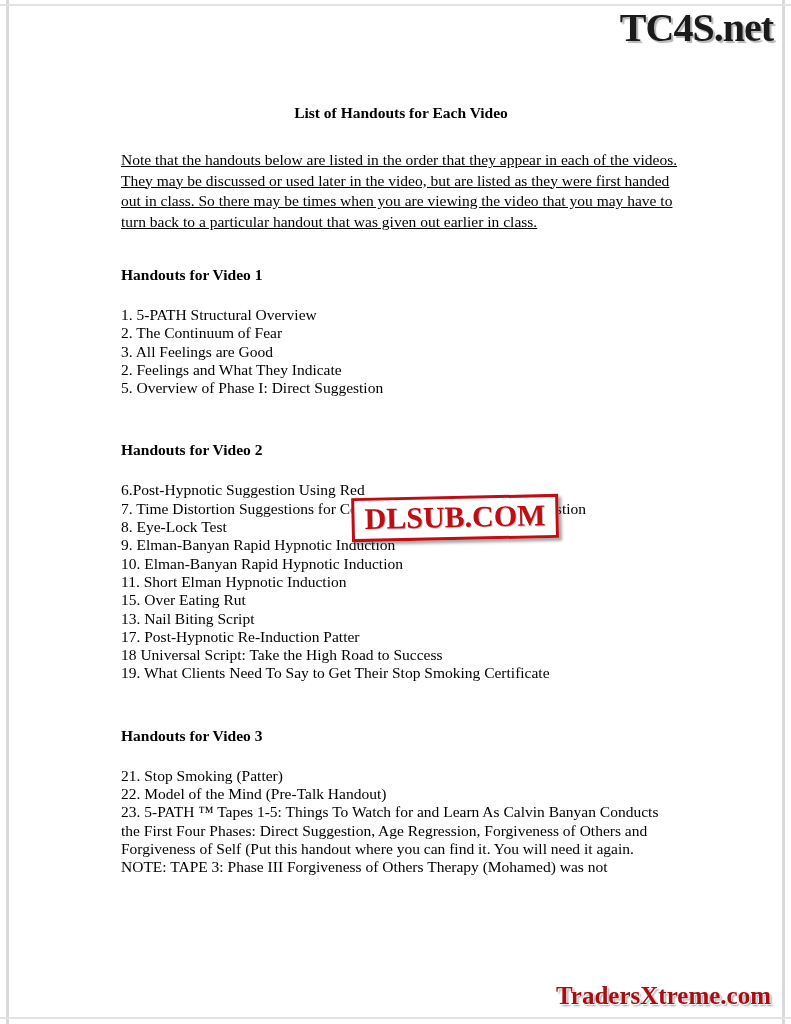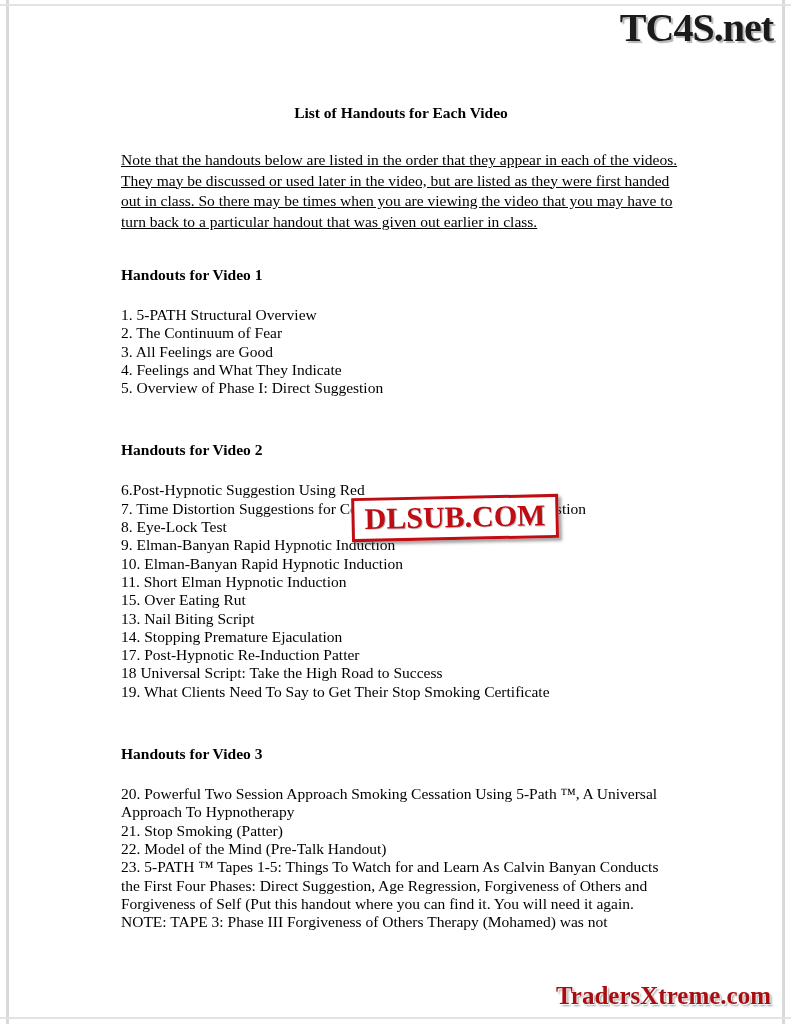--- a/index.html
+++ b/index.html
@@ -173,43 +173,41 @@
 
     <h1 class="doc-title">List of Handouts for Each Video</h1>
 
     <p class="intro">Note that the handouts below are listed in the order that they appear in each of the videos. They may be discussed or used later in the video, but are listed as they were first handed out in class. So there may be times when you are viewing the video that you may have to turn back to a particular handout that was given out earlier in class.</p>
 
     <h2 class="section-head">Handouts for Video 1</h2>
     <ul class="handout-list sec1">
       <li>1.   5-PATH Structural Overview</li>
       <li>2.   The Continuum of Fear</li>
       <li>3.   All Feelings are Good</li>
-      <li>4.   Feelings and What They Indicate</li>
+      <li>2.   Feelings and What They Indicate</li>
       <li>5.   Overview of Phase I: Direct Suggestion</li>
     </ul>
 
     <h2 class="section-head">Handouts for Video 2</h2>
     <ul class="handout-list sec2">
       <li>6.Post-Hypnotic Suggestion Using Red</li>
       <li>7.    Time Distortion Suggestions for Convincer of Post Hypnotic Suggestion</li>
       <li>8.    Eye-Lock Test</li>
       <li>9.    Elman-Banyan Rapid Hypnotic Induction</li>
       <li>10.  Elman-Banyan Rapid Hypnotic Induction</li>
       <li>11.  Short Elman Hypnotic Induction</li>
       <li>15.  Over Eating Rut</li>
       <li>13.  Nail Biting Script</li>
-      <li>14.  Stopping Premature Ejaculation</li>
       <li>17.  Post-Hypnotic Re-Induction Patter</li>
       <li>18  Universal Script: Take the High Road to Success</li>
       <li>19. What Clients Need To Say to Get Their Stop Smoking Certificate</li>
     </ul>
 
     <h2 class="section-head">Handouts for Video 3</h2>
     <ul class="handout-list sec3">
-      <li>20.  Powerful Two Session Approach Smoking Cessation Using 5-Path ™, A Universal Approach To Hypnotherapy</li>
       <li>21.  Stop Smoking (Patter)</li>
       <li>22.  Model of the Mind (Pre-Talk Handout)</li>
       <li>23.  5-PATH ™ Tapes 1-5: Things To Watch for and Learn As Calvin Banyan Conducts the First Four Phases: Direct Suggestion, Age Regression, Forgiveness of Others and Forgiveness of Self (Put this handout where you can find it. You will need it again.</li>
       <li><span>NOTE: </span><span class="italic">TAPE 3: Phase III Forgiveness of Others Therapy (Mohamed)</span><span> was not</span></li>
     </ul>
 
   </div>
 
   <div id="dlsub-stamp">DLSUB.COM</div>
 

